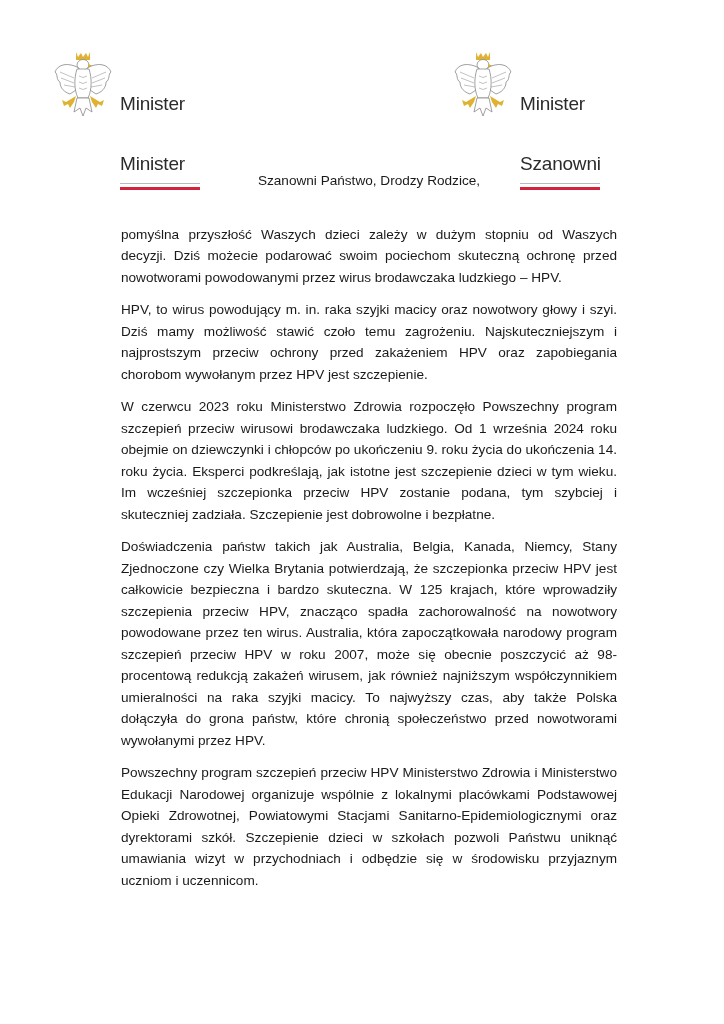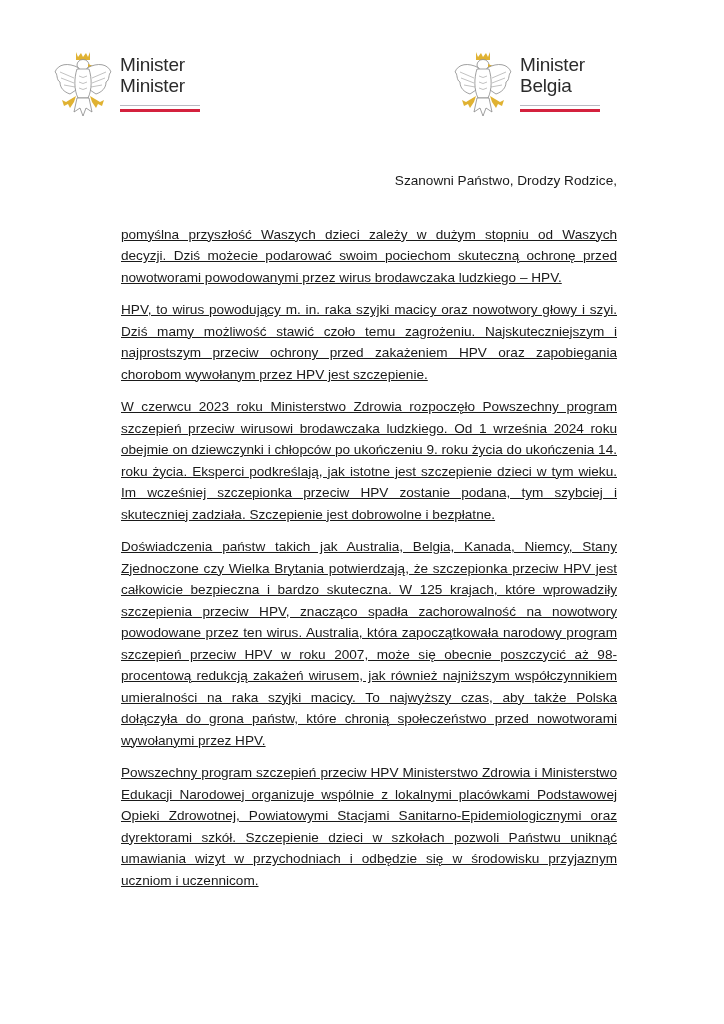--- a/index.html
+++ b/index.html
@@ -31,20 +31,21 @@
     .logo-text {
       display: flex;
       flex-direction: column;
       padding-top: 6px;
     }
     .logo-line {
       font-size: 19px;
       line-height: 21px;
       color: #2b2b2b;
       letter-spacing: -0.2px;
+      margin-top: 39px;
     }
     .logo-bars {
       margin-top: 9px;
       width: 80px;
     }
     .bar-grey {
       height: 1px;
       background: #b9b9c2;
       margin-bottom: 3px;
     }
@@ -55,27 +56,26 @@
     .letter {
       position: absolute;
       left: 121px;
       top: 170px;
       width: 496px;
       font-size: 13.6px;
       line-height: 21.5px;
     }
     .salutation {
       margin: 0 0 32px 0;
-      text-align: right;
+      text-align: center;
     }
     .para {
       margin: 0 0 11px 0;
       text-align: justify;
       hyphens: none;
-      text-decoration: underline;
     }
   </style>
 </head>
 <body>
 
 <div class="logo left">
   <svg class="eagle" viewBox="0 0 62 74">
 
     <path d="M24 4 L26 9 L29 5 L31 9 L34 5 L36 9 L38 4 L38 12 L24 12 Z" fill="#e0b232"></path>
 
@@ -115,21 +115,21 @@
     <path d="M8 24 L22 30 M9 30 L22 35 M12 37 L23 39" stroke="#999" stroke-width="0.6"></path>
     <path d="M54 24 L40 30 M53 30 L40 35 M50 37 L39 39" stroke="#999" stroke-width="0.6"></path>
     <path d="M25 21 C22 30 22 42 26 50 L36 50 C40 42 40 30 37 21 Z" fill="#fff" stroke="#888" stroke-width="0.8"></path>
     <path d="M27 28 Q31 31 35 28 M27 34 Q31 37 35 34 M27 40 Q31 43 35 40" stroke="#999" stroke-width="0.6" fill="none"></path>
     <path d="M25 50 L22 64 L28 60 L31 68 L34 60 L40 64 L37 50 Z" fill="#fff" stroke="#888" stroke-width="0.8"></path>
     <path d="M24 48 L14 54 L10 52 L12 58 L16 56 L18 60 L22 54 Z" fill="#e0b232"></path>
     <path d="M38 48 L48 54 L52 52 L50 58 L46 56 L44 60 L40 54 Z" fill="#e0b232"></path>
   </svg>
   <div class="logo-text">
     <span class="logo-line">Minister</span>
-    <span class="logo-line">Belgia</span>
+    <span class="logo-line">Szanowni</span>
     <div class="logo-bars">
       <div class="bar-grey"></div>
       <div class="bar-red"></div>
     </div>
   </div>
 </div>
 
 <div class="letter">
   <p class="salutation">Szanowni Państwo, Drodzy Rodzice,</p>
   <p class="para">pomyślna przyszłość Waszych dzieci zależy w dużym stopniu od Waszych decyzji. Dziś możecie podarować swoim pociechom skuteczną ochronę przed nowotworami powodowanymi przez wirus brodawczaka ludzkiego – HPV.</p>

